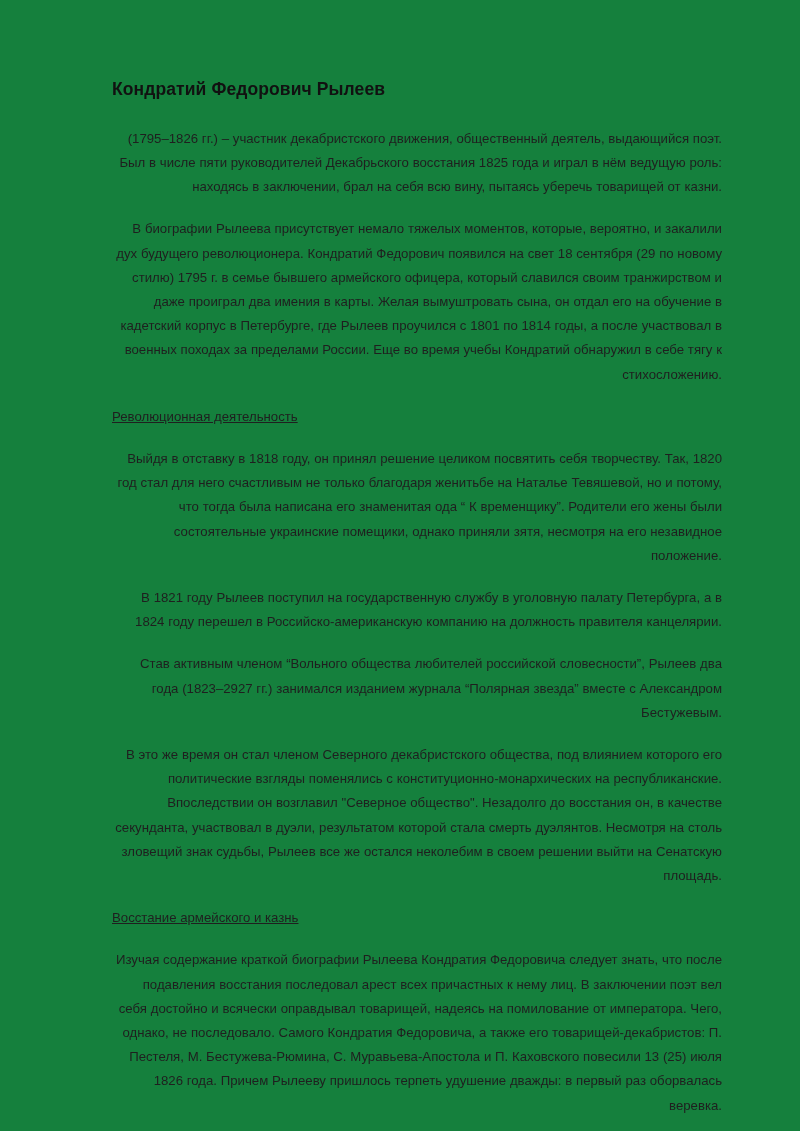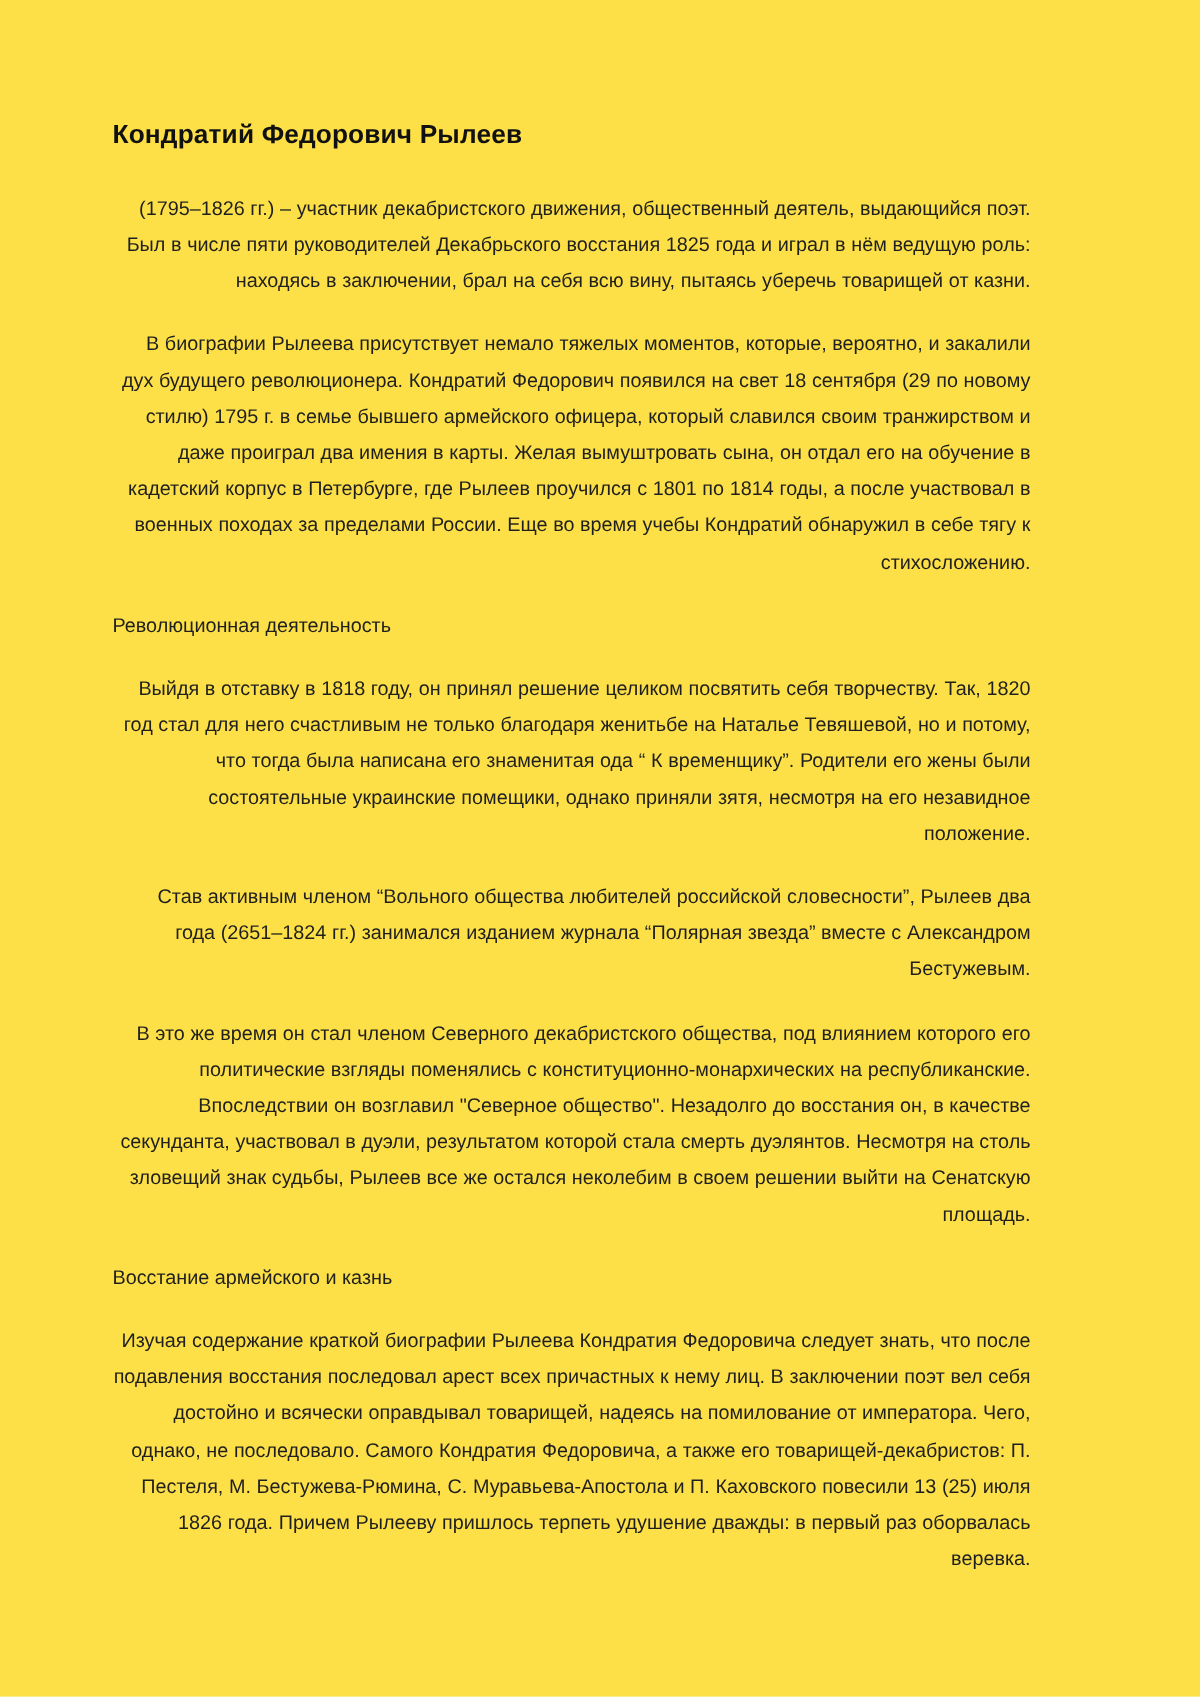--- a/index.html
+++ b/index.html
@@ -12,22 +12,22 @@
     width: 800px;
     height: 1131px;
     font-family: "Liberation Sans", "DejaVu Sans", sans-serif;
     color: #222222;
     overflow: hidden;
   }
   .page {
     box-sizing: border-box;
     width: 800px;
     height: 1131px;
-    background: #fde047;
-    padding: 78px 78px 0 75px;
+    background: #15803d;
+    padding: 78px 78px 0 112px;
   }
   .doc-title {
     font-size: 17.5px;
     font-weight: bold;
     color: #111111;
     letter-spacing: 0.1px;
     margin: 0 0 26px 0;
     line-height: 1.3;
   }
   .para {
@@ -41,34 +41,36 @@
   }
   .para.lead {
     text-indent: 4px;
   }
   .subhead {
     font-size: 13.2px;
     line-height: 24.2px;
     color: #1f1f1f;
     font-weight: normal;
     margin: 0 0 18px 0;
+    text-decoration: underline;
   }
   .para:last-child,
   .subhead:last-child {
     margin-bottom: 0;
   }
 </style>
 </head>
 <body>
 
 <div class="page">
   <h1 class="doc-title">Кондратий Федорович Рылеев</h1>
   <div id="doc-body">
       <p class="para lead"> (1795–1826 гг.) – участник декабристского движения, общественный деятель, выдающийся поэт. Был в числе пяти руководителей Декабрьского восстания 1825 года и играл в нём ведущую роль: находясь в заключении, брал на себя всю вину, пытаясь уберечь товарищей от казни.</p>
       <p class="para">В биографии Рылеева присутствует немало тяжелых моментов, которые, вероятно, и закалили дух будущего революционера. Кондратий Федорович появился на свет 18 сентября (29 по новому стилю) 1795 г. в семье бывшего армейского офицера, который славился своим транжирством и даже проиграл два имения в карты. Желая вымуштровать сына, он отдал его на обучение в кадетский корпус в Петербурге, где Рылеев проучился с 1801 по 1814 годы, а после участвовал в военных походах за пределами России. Еще во время учебы Кондратий обнаружил в себе тягу к стихосложению.</p>
       <h2 class="subhead">Революционная деятельность</h2>
       <p class="para">Выйдя в отставку в 1818 году, он принял решение целиком посвятить себя творчеству. Так, 1820 год стал для него счастливым не только благодаря женитьбе на Наталье Тевяшевой, но и потому, что тогда была написана его знаменитая ода “ К временщику”. Родители его жены были состоятельные украинские помещики, однако приняли зятя, несмотря на его незавидное положение.</p>
-      <p class="para">Став активным членом “Вольного общества любителей российской словесности”, Рылеев два года (2651–1824 гг.) занимался изданием журнала “Полярная звезда” вместе с Александром Бестужевым.</p>
+      <p class="para">В 1821 году Рылеев поступил на государственную службу в уголовную палату Петербурга, а в 1824 году перешел в Российско-американскую компанию на должность правителя канцелярии.</p>
+      <p class="para">Став активным членом “Вольного общества любителей российской словесности”, Рылеев два года (1823–2927 гг.) занимался изданием журнала “Полярная звезда” вместе с Александром Бестужевым.</p>
       <p class="para">В это же время он стал членом Северного декабристского общества, под влиянием которого его политические взгляды поменялись с конституционно-монархических на республиканские. Впоследствии он возглавил "Северное общество". Незадолго до восстания он, в качестве секунданта, участвовал в дуэли, результатом которой стала смерть дуэлянтов. Несмотря на столь зловещий знак судьбы, Рылеев все же остался неколебим в своем решении выйти на Сенатскую площадь.</p>
       <h2 class="subhead">Восстание армейского и казнь</h2>
       <p class="para">Изучая содержание краткой биографии Рылеева Кондратия Федоровича следует знать, что после подавления восстания последовал арест всех причастных к нему лиц. В заключении поэт вел себя достойно и всячески оправдывал товарищей, надеясь на помилование от императора. Чего, однако, не последовало. Самого Кондратия Федоровича, а также его товарищей-декабристов: П. Пестеля, М. Бестужева-Рюмина, С. Муравьева-Апостола и П. Каховского повесили 13 (25) июля 1826 года. Причем Рылееву пришлось терпеть удушение дважды: в первый раз оборвалась веревка.</p>
     </div>
 </div>
 
 </body></html>

